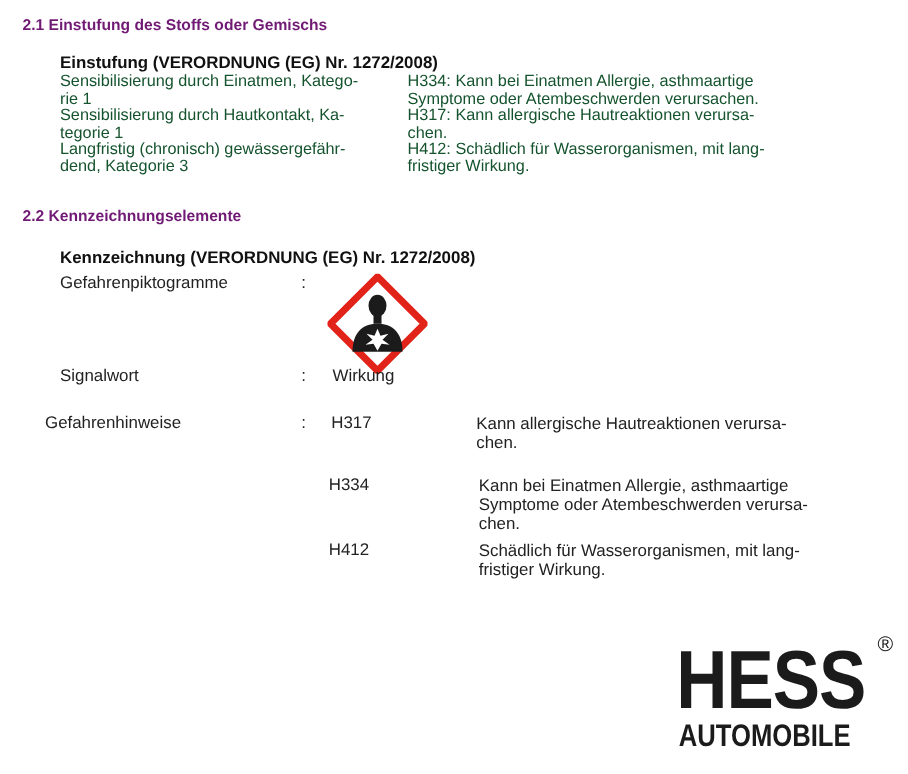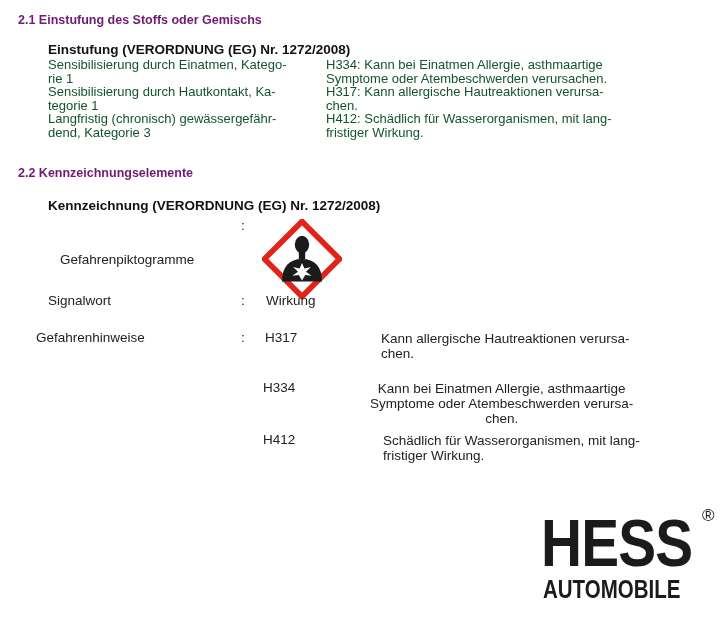--- a/index.html
+++ b/index.html
@@ -46,21 +46,21 @@
   <span class="line">Symptome oder Atembeschwerden verursachen.</span>
   <span class="line">H317: Kann allergische Hautreaktionen verursa-</span>
   <span class="line">chen.</span>
   <span class="line">H412: Schädlich für Wasserorganismen, mit lang-</span>
   <span class="line">fristiger Wirkung.</span>
 </div>
 
 <div class="abs h-section" style="left:18px; top:166px;">2.2 Kennzeichnungselemente</div>
 <div class="abs h-sub" style="left:48px; top:198px;">Kennzeichnung (VERORDNUNG (EG) Nr. 1272/2008)</div>
 
-<div class="abs txt2" style="left:60px; top:218px;margin-top:34px;">Gefahrenpiktogramme</div>
+<div class="abs txt2" style="left:48px; top:218px;">Gefahrenpiktogramme</div>
 <div class="abs txt2" style="left:241px; top:218px;">:</div>
 
 <div class="abs" style="left:262px; top:219px;">
   <svg class="pict" viewBox="0 0 100 100" width="80" height="80">
     <polygon points="50,3 97,50 50,97 3,50" fill="#ffffff" stroke="#e2231a" stroke-width="7"></polygon>
 
     <ellipse cx="50" cy="32" rx="9" ry="11" fill="#1b1b1b"></ellipse>
 
     <rect x="46" y="40" width="8" height="10" fill="#1b1b1b"></rect>
 
@@ -77,21 +77,21 @@
 <div class="abs txt2" style="left:36px; top:330px;">Gefahrenhinweise</div>
 <div class="abs txt2" style="left:241px; top:330px;">:</div>
 
 <div class="abs txt2" style="left:265px; top:330px;">H317</div>
 <div class="abs txt2" style="left:381px; top:331px;">
   <span class="line">Kann allergische Hautreaktionen verursa-</span>
   <span class="line">chen.</span>
 </div>
 
 <div class="abs txt2" style="left:263px; top:380px;">H334</div>
-<div class="abs txt2" style="left:370px; top:381px;text-align:center;">
+<div class="abs txt2" style="left:383px; top:381px;">
   <span class="line">Kann bei Einatmen Allergie, asthmaartige</span>
   <span class="line">Symptome oder Atembeschwerden verursa-</span>
   <span class="line">chen.</span>
 </div>
 
 <div class="abs txt2" style="left:263px; top:432px;">H412</div>
 <div class="abs txt2" style="left:383px; top:433px;">
   <span class="line">Schädlich für Wasserorganismen, mit lang-</span>
   <span class="line">fristiger Wirkung.</span>
 </div>

